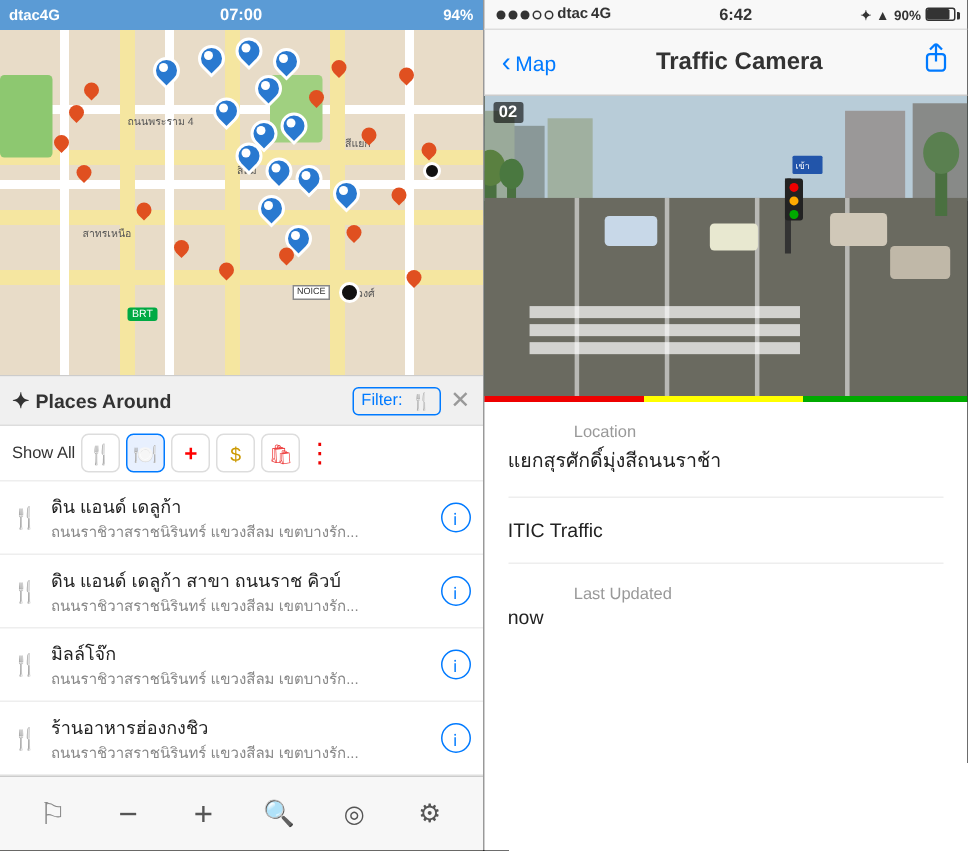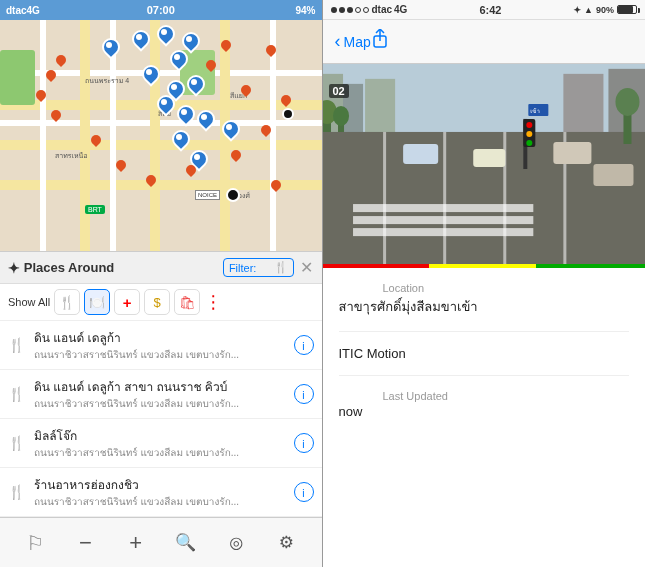--- a/index.html
+++ b/index.html
@@ -136,21 +136,21 @@
       color: #333;
       flex: 1;
       display: flex;
       align-items: center;
       gap: 4px;
     }
 
     .filter-btn {
       display: flex;
       align-items: center;
-      gap: 18px;
+      gap: 6px;
       font-size: 11px;
       color: #007aff;
       border: 1px solid #007aff;
       border-radius: 4px;
       padding: 2px 5px;
     }
 
     .close-btn {
       font-size: 16px;
       color: #999;
@@ -351,21 +351,21 @@
     
     .camera-view {
       background: #2a3a2a;
       position: relative;
       height: 200px;
       overflow: hidden;
     }
 
     .cam-number {
       position: absolute;
-      top: 20px;
+      top: 4px;
       left: 6px;
       background: rgba(0,0,0,0.6);
       color: white;
       font-size: 11px;
       padding: 1px 4px;
       border-radius: 2px;
       font-weight: 600;
       z-index: 10;
     }
 
@@ -640,20 +640,21 @@
         <div class="battery-fill"></div>
       </div>
     </div>
   </div>
 
   <div class="nav-bar">
     <div class="nav-back">
       <span style="font-size:18px;">‹</span>
       <span>Map</span>
     </div>
+    <div class="nav-title">Traffic Camera</div>
     <div class="nav-share">
       <svg width="18" height="20" viewBox="0 0 18 20">
         <rect x="3" y="7" width="12" height="11" rx="2" fill="none" stroke="#007aff" stroke-width="1.5"></rect>
         <line x1="9" y1="0" x2="9" y2="12" stroke="#007aff" stroke-width="1.5"></line>
         <polyline points="5,4 9,0 13,4" fill="none" stroke="#007aff" stroke-width="1.5"></polyline>
       </svg>
     </div>
   </div>
 
   <div class="camera-view">
@@ -704,27 +705,27 @@
     </svg>
   </div>
 
 
   <div class="color-bar"></div>
 
   <div class="info-section">
 
     <div class="info-row">
       <span class="info-label">Location</span>
-      <span class="info-value">สาขาุรศักดิ์มุ่งสีลมขาเข้า</span>
+      <span class="info-value">แยกสุรศักดิ์มุ่งสีถนนราช้า</span>
     </div>
 
     <div class="info-divider"></div>
 
     <div class="info-row">
-      <span class="info-value">ITIC Motion</span>
+      <span class="info-value">ITIC Traffic</span>
     </div>
 
     <div class="info-divider"></div>
 
     <div class="info-row">
       <span class="info-label">Last Updated</span>
       <span class="info-value">now</span>
     </div>
 
   </div>

